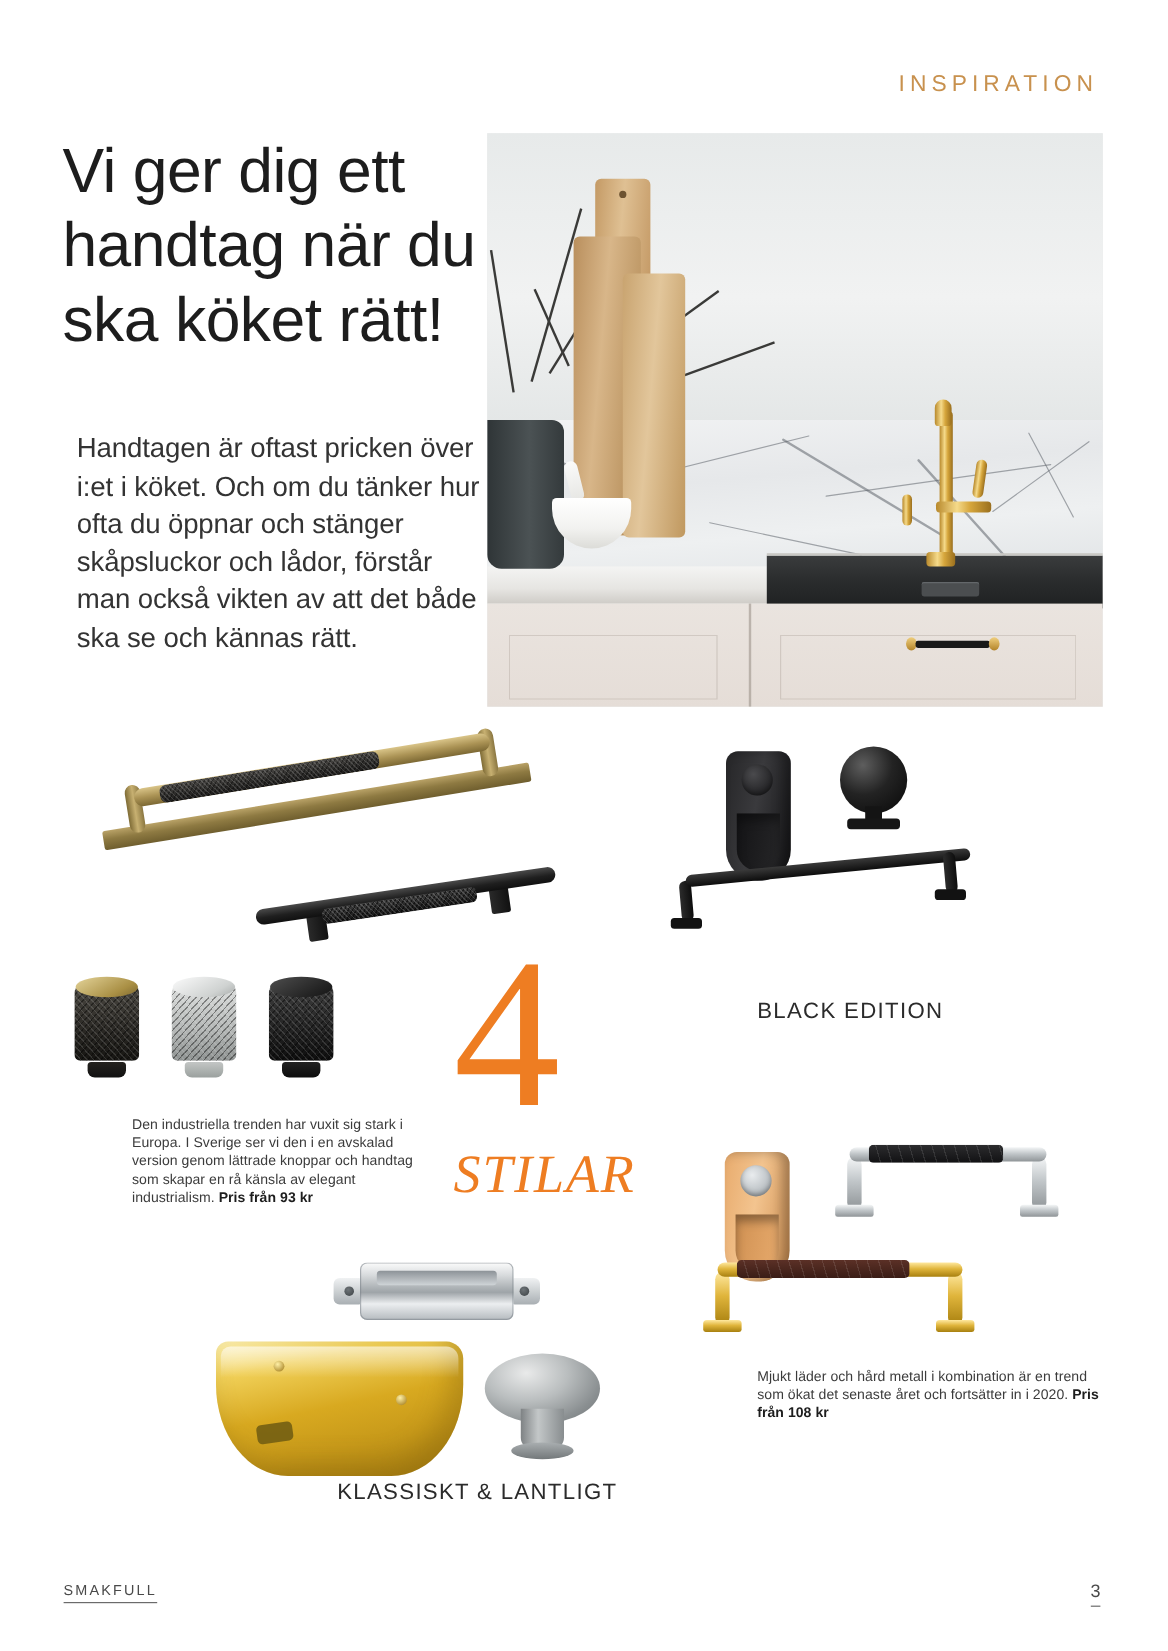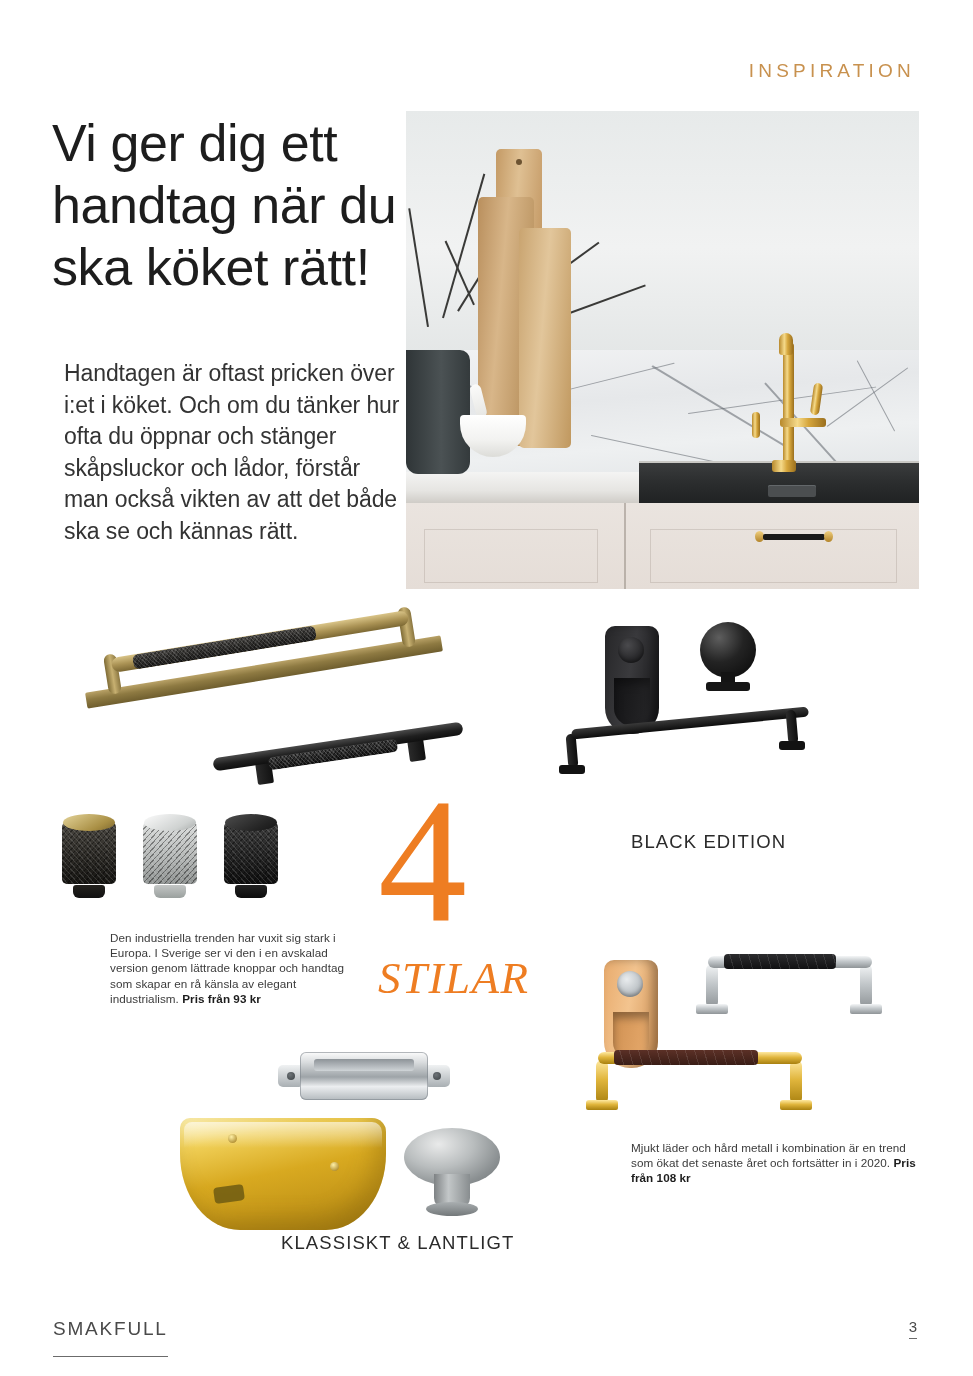--- a/index.html
+++ b/index.html
@@ -143,22 +143,22 @@
   .sec-p b { font-weight:700; color:#1d1d1d; }
 
   .sec-black { position:absolute; left:631px; top:816px; width:290px;margin-top:15px; }
   .sec-ind   { position:absolute; left:110px; top:930px; width:248px; }
   .sec-lea   { position:absolute; left:631px; top:1140px; width:288px; }
   .sec-kla   { position:absolute; left:281px; top:1232px; width:262px; }
 
   
   .footer-brand {
     position:absolute; left:53px; top:1318px;
-    font-size:19px; letter-spacing:1.8px; color:#4a4a4a; font-weight:400;
-    padding-bottom:16px; border-bottom:1px solid #6b6b6b;
+    font-size:12px; letter-spacing:1.8px; color:#4a4a4a; font-weight:400;
+    padding-bottom:3px; border-bottom:1px solid #6b6b6b;
   }
   .footer-page {
     position:absolute; right:56px; top:1318px;
     font-size:15px; color:#4a4a4a; font-weight:400;
     padding-bottom:3px; border-bottom:1px solid #6b6b6b;
   }
 
   
   .prod { position:absolute; }
 

